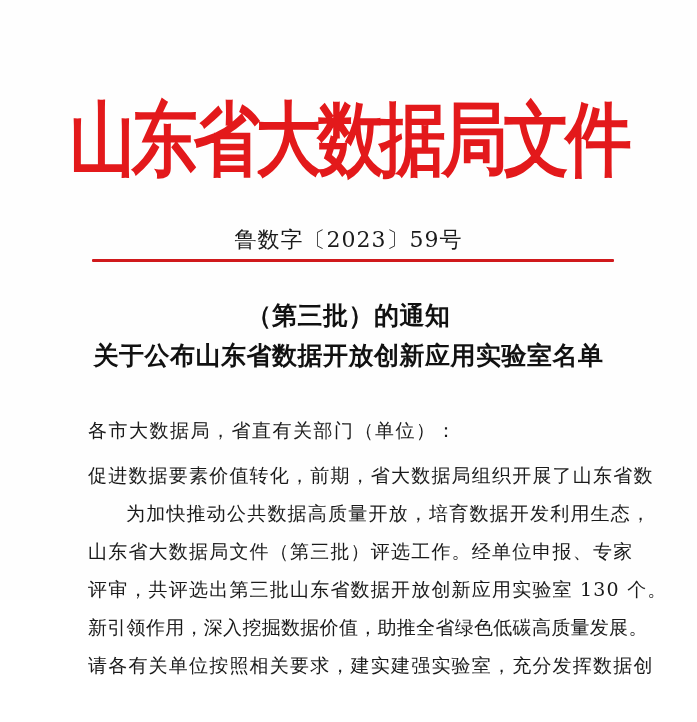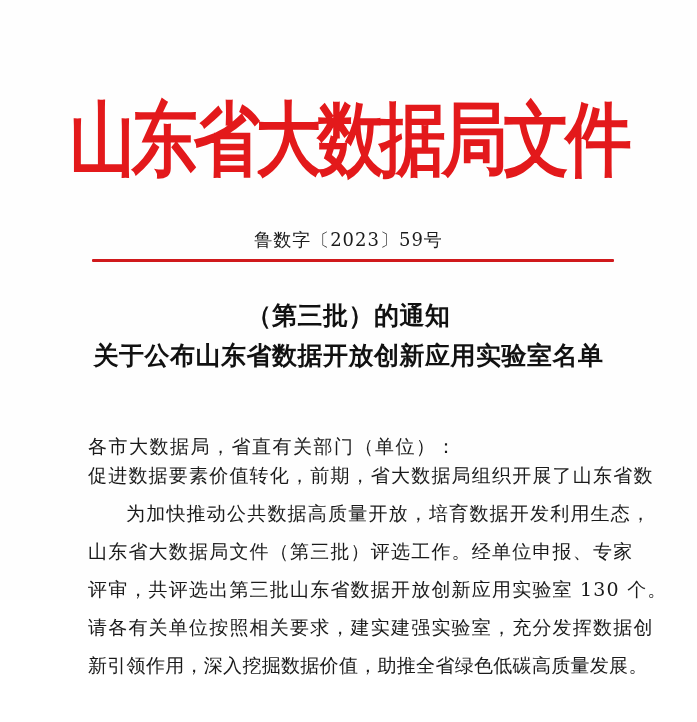--- a/index.html
+++ b/index.html
@@ -36,21 +36,21 @@
       line-height: 100px;
       transform: scaleY(1.22);
       transform-origin: top center;
     }
     .doc-number {
       position: absolute;
       left: 0;
       top: 228px;
       width: 697px;
       text-align: center;
-      font-size: 18px;
+      font-size: 22px;
       line-height: 24px;
       color: #1a1a1a;
       letter-spacing: 1px;
     }
     .red-rule {
       position: absolute;
       left: 92px;
       top: 259px;
       width: 522px;
       height: 3px;
@@ -66,21 +66,21 @@
       font-size: 25px;
       font-weight: bold;
       line-height: 40px;
       color: #111111;
       letter-spacing: 0.5px;
     }
     .title div { white-space: nowrap; }
     .salutation {
       position: absolute;
       left: 88px;
-      top: 434px;
+      top: 418px;
       font-size: 19px;
       line-height: 24px;
       white-space: nowrap;
       letter-spacing: 1.5px;
     }
     .body-para {
       position: absolute;
       left: 88px;
       top: 456px;
       width: 540px;
@@ -114,17 +114,17 @@
     <div>关于公布山东省数据开放创新应用实验室名单</div>
   </div>
 
   <div class="salutation">各市大数据局，省直有关部门（单位）：</div>
 
   <div class="body-para">
     <div class="line">促进数据要素价值转化，前期，省大数据局组织开展了山东省数</div>
     <div class="line first">为加快推动公共数据高质量开放，培育数据开发利用生态，</div>
     <div class="line">山东省大数据局文件（第三批）评选工作。经单位申报、专家</div>
     <div class="line">评审，共评选出第三批山东省数据开放创新应用实验室 130 个。</div>
+    <div class="line tight">新引领作用，深入挖掘数据价值，助推全省绿色低碳高质量发展。</div>
     <div class="line">请各有关单位按照相关要求，建实建强实验室，充分发挥数据创</div>
-    <div class="line tight">新引领作用，深入挖掘数据价值，助推全省绿色低碳高质量发展。</div>
   </div>
 
 </div>
 
 </body></html>

